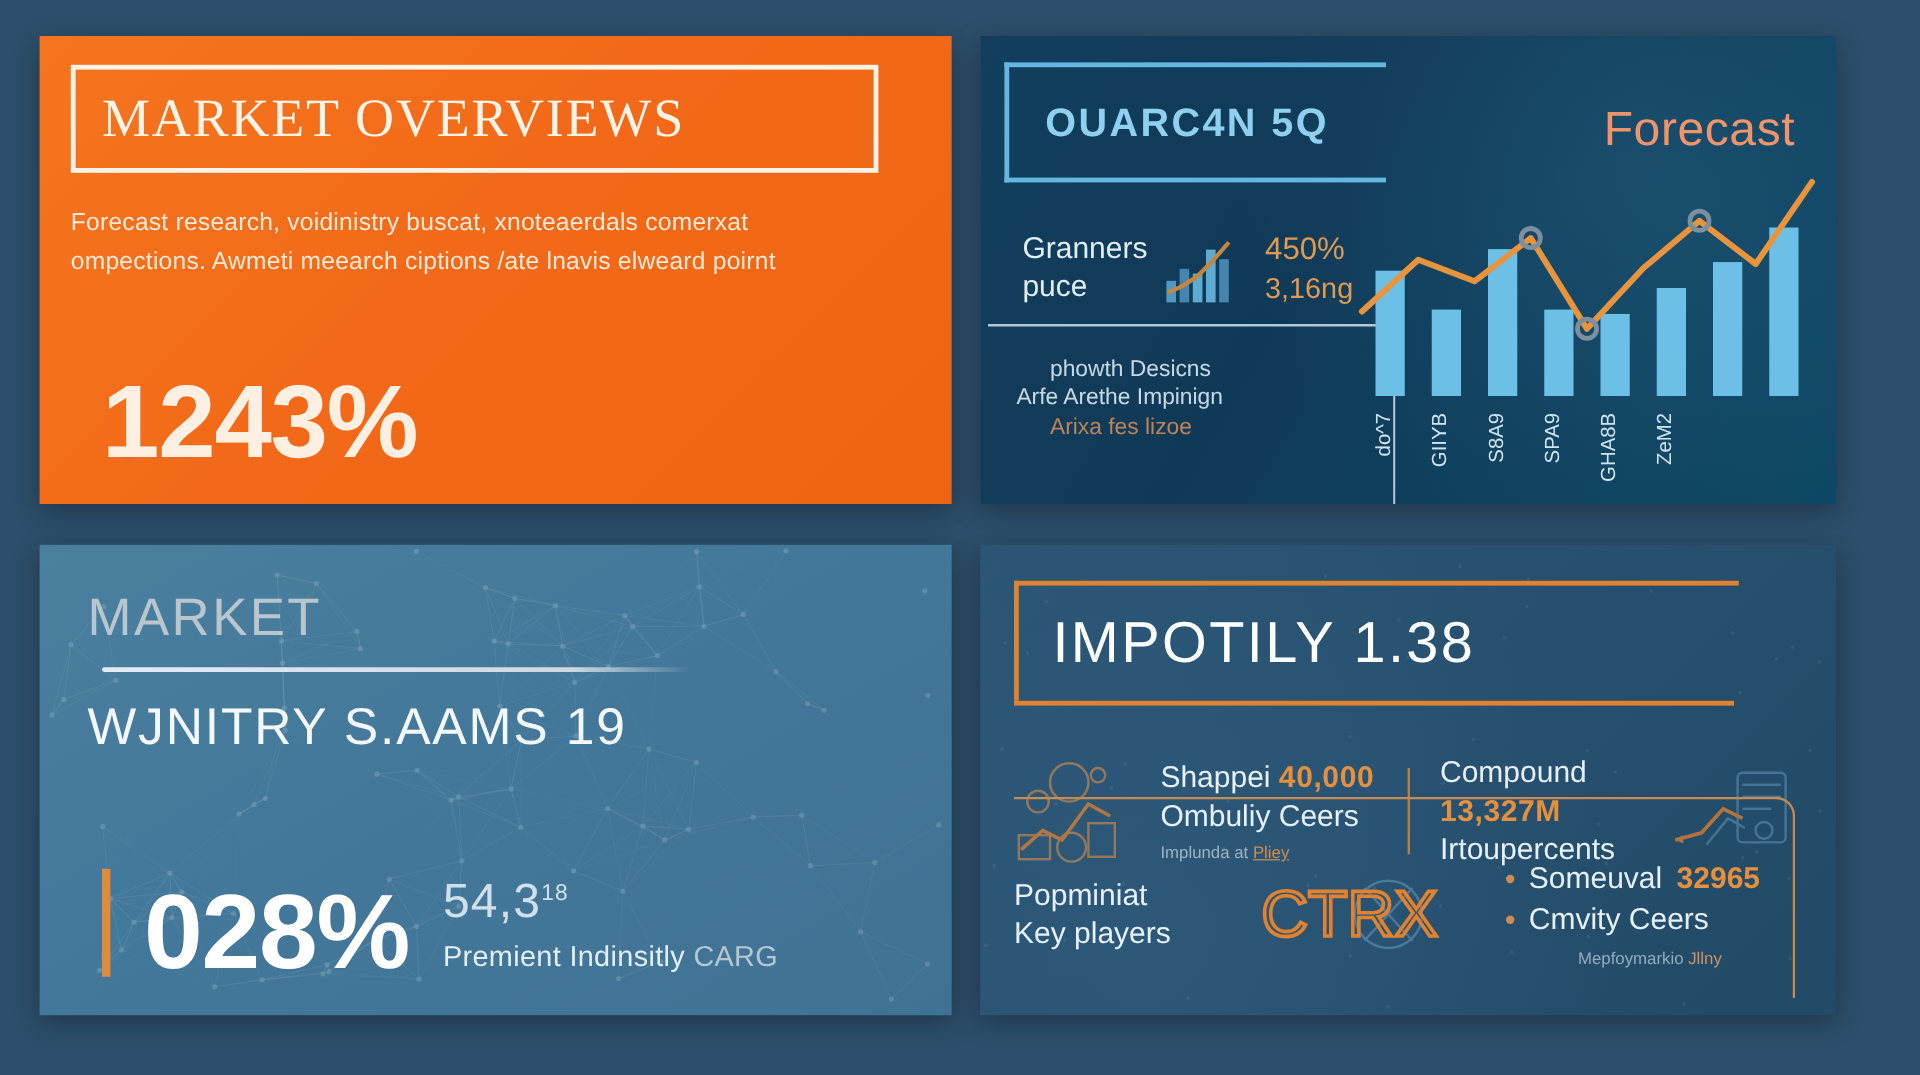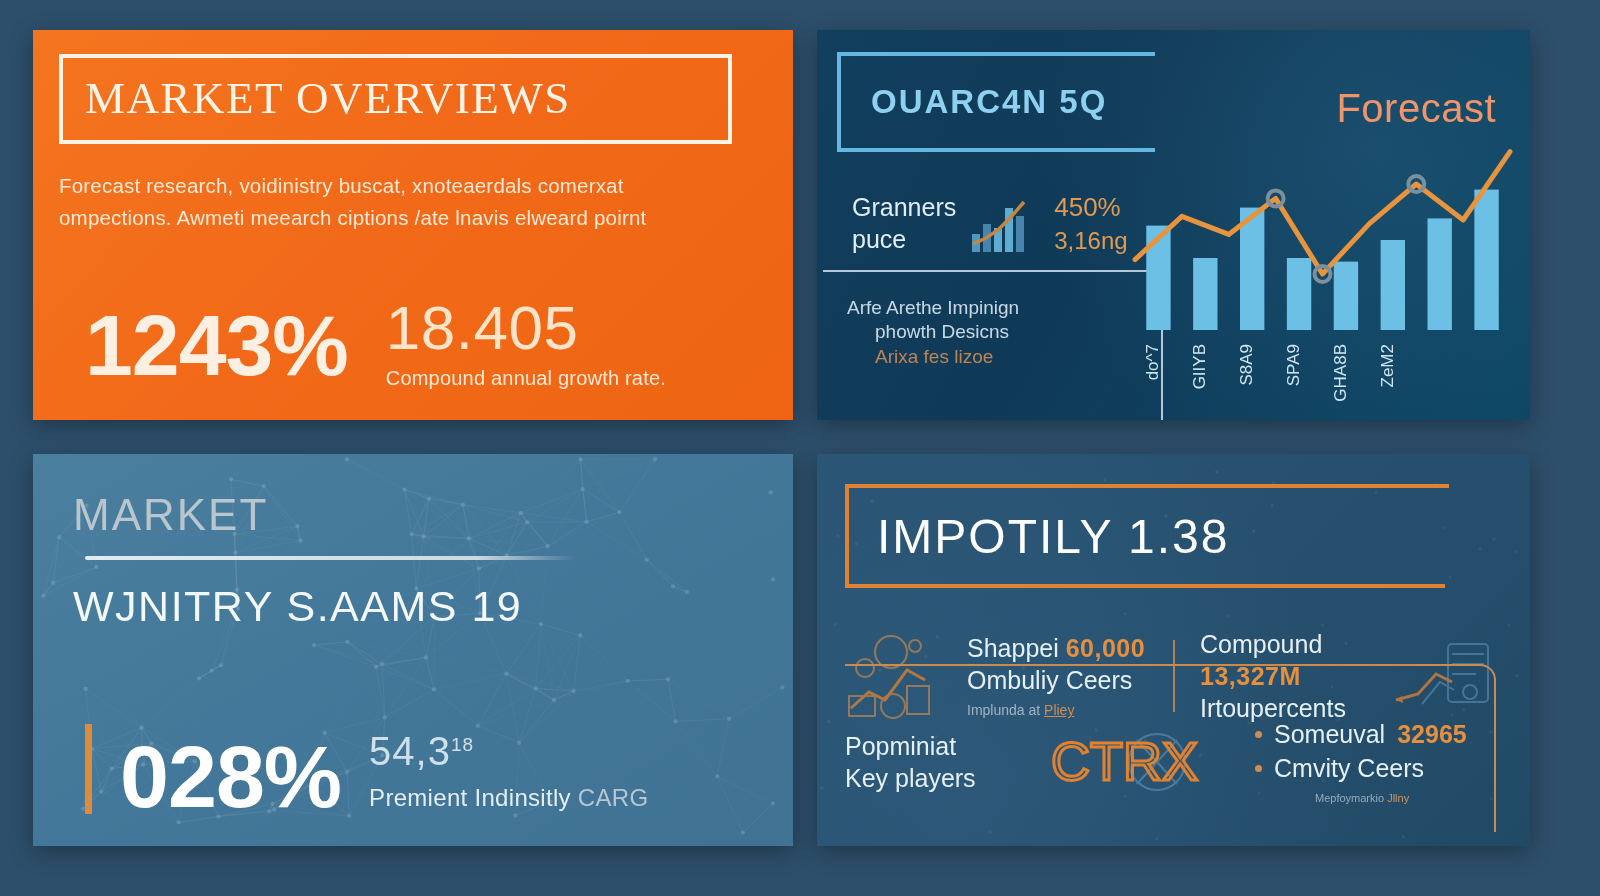--- a/index.html
+++ b/index.html
@@ -59,22 +59,22 @@
     color: #fde9d6;
     width: 92%;
     letter-spacing: .2px;
   }
   .orange-stats {
     position: absolute;
     left: 52px;
     bottom: 26px;
     right: 26px;
     display: flex;
-    align-items: center;
-    gap: 38px;
+    align-items: flex-start;
+    gap: 52px;
   }
   .big-pct {
     font-size: 86px;
     font-weight: 700;
     color: #fdf0e2;
     line-height: .95;
     letter-spacing: -1px;
   }
   .sub-stack { padding-bottom: 4px; }
   .sub-num {
@@ -323,40 +323,36 @@
   .bullets { line-height: 1.35; }
   .bullets .bl {
     font-size: 25px; color: #e6f0f7;
     display: flex; align-items: center; gap: 12px;
   }
   .bullets .dot {
     width: 7px; height: 7px; border-radius: 50%;
     background: #d08c4e; flex: 0 0 auto;
   }
   .bullets b { color: #e5903f; font-weight: 700; }
-  .bullets .fine { font-size: 11px; color: #96acbc; margin-top: 6px; padding-left: 60px; }
+  .bullets .fine { font-size: 14px; color: #96acbc; margin-top: 6px; padding-left: 60px; }
   .bullets .fine .hl { color: #cf9260; }
 </style>
 </head>
 <body>
 
 <div class="board">
 
   <section class="panel panel-orange">
     <div class="title-frame">
       <div class="title-text">MARKET OVERVIEWS</div>
     </div>
     <p class="orange-body">Forecast research, voidinistry buscat, xnoteaerdals comerxat ompections. Awmeti meearch ciptions /ate lnavis elweard poirnt</p>
 
     <div class="orange-stats">
       <div class="big-pct">1243%</div>
-      <div class="sub-stack">
-        <div class="sub-num">18.405</div>
-        <div class="sub-cap">Compound annual growth rate.</div>
-      </div>
     </div>
   </section>
 
   <section class="panel panel-navy">
 
     <div class="navy-head-frame">
       <div class="navy-head-text">OUARC4N 5Q</div>
     </div>
 
     <div class="forecast-label">Forecast</div>
@@ -372,22 +368,22 @@
         <rect x="46" y="22" width="8" height="36" fill="#4f93bd"></rect>
         <polyline points="3,50 16,44 28,36 40,24 54,8" fill="none" stroke="#e8943c" stroke-width="3.5"></polyline>
       </svg>
       <div class="granners-nums">
         <div>450%</div>
         <div class="sml">3,16ng</div>
       </div>
     </div>
 
     <div class="info-card">
+      <div class="ln ind">phowth Desicns</div>
       <div class="ln">Arfe Arethe Impinign</div>
-      <div class="ln ind">phowth Desicns</div>
       <div class="ln ind dim">Arixa fes lizoe</div>
     </div>
 
     <svg class="forecast-chart" viewBox="0 0 405 290" preserveAspectRatio="none">
       <g id="chart-bars">
           <rect class="bar" x="25.25" y="95.60000000000001" width="24.375" height="104.39999999999999"></rect>
           <rect class="bar" x="72.125" y="128" width="24.375" height="72"></rect>
           <rect class="bar" x="119" y="77.6" width="24.375" height="122.4"></rect>
           <rect class="bar" x="165.875" y="128" width="24.375" height="72"></rect>
           <rect class="bar" x="212.75" y="131.6" width="24.375" height="68.4"></rect>
@@ -898,21 +894,21 @@
             <path d="M6 78 L24 62 L40 70 L62 40 L80 50"></path>
             <rect x="4" y="66" width="26" height="20"></rect>
             <rect x="62" y="56" width="22" height="28"></rect>
             <path d="M36 76 a12 12 0 1 0 24 0 a12 12 0 1 0 -24 0"></path>
           </g>
           <path d="M6 78 L24 62 L40 70 L62 40 L80 50" stroke="#e0822f" stroke-width="3" fill="none"></path>
         </svg>
         <div class="stat-txt">
           <div class="stat-l1">
             <span>Shappei</span>
-            <b>60,000</b>
+            <b>40,000</b>
           </div>
           <div class="stat-l2">Ombuliy Ceers</div>
           <div class="stat-l3">
             <span>Implunda at</span>
             <span class="hl">Pliey</span>
           </div>
         </div>
       </div>
 
       <div class="vdiv"></div>

